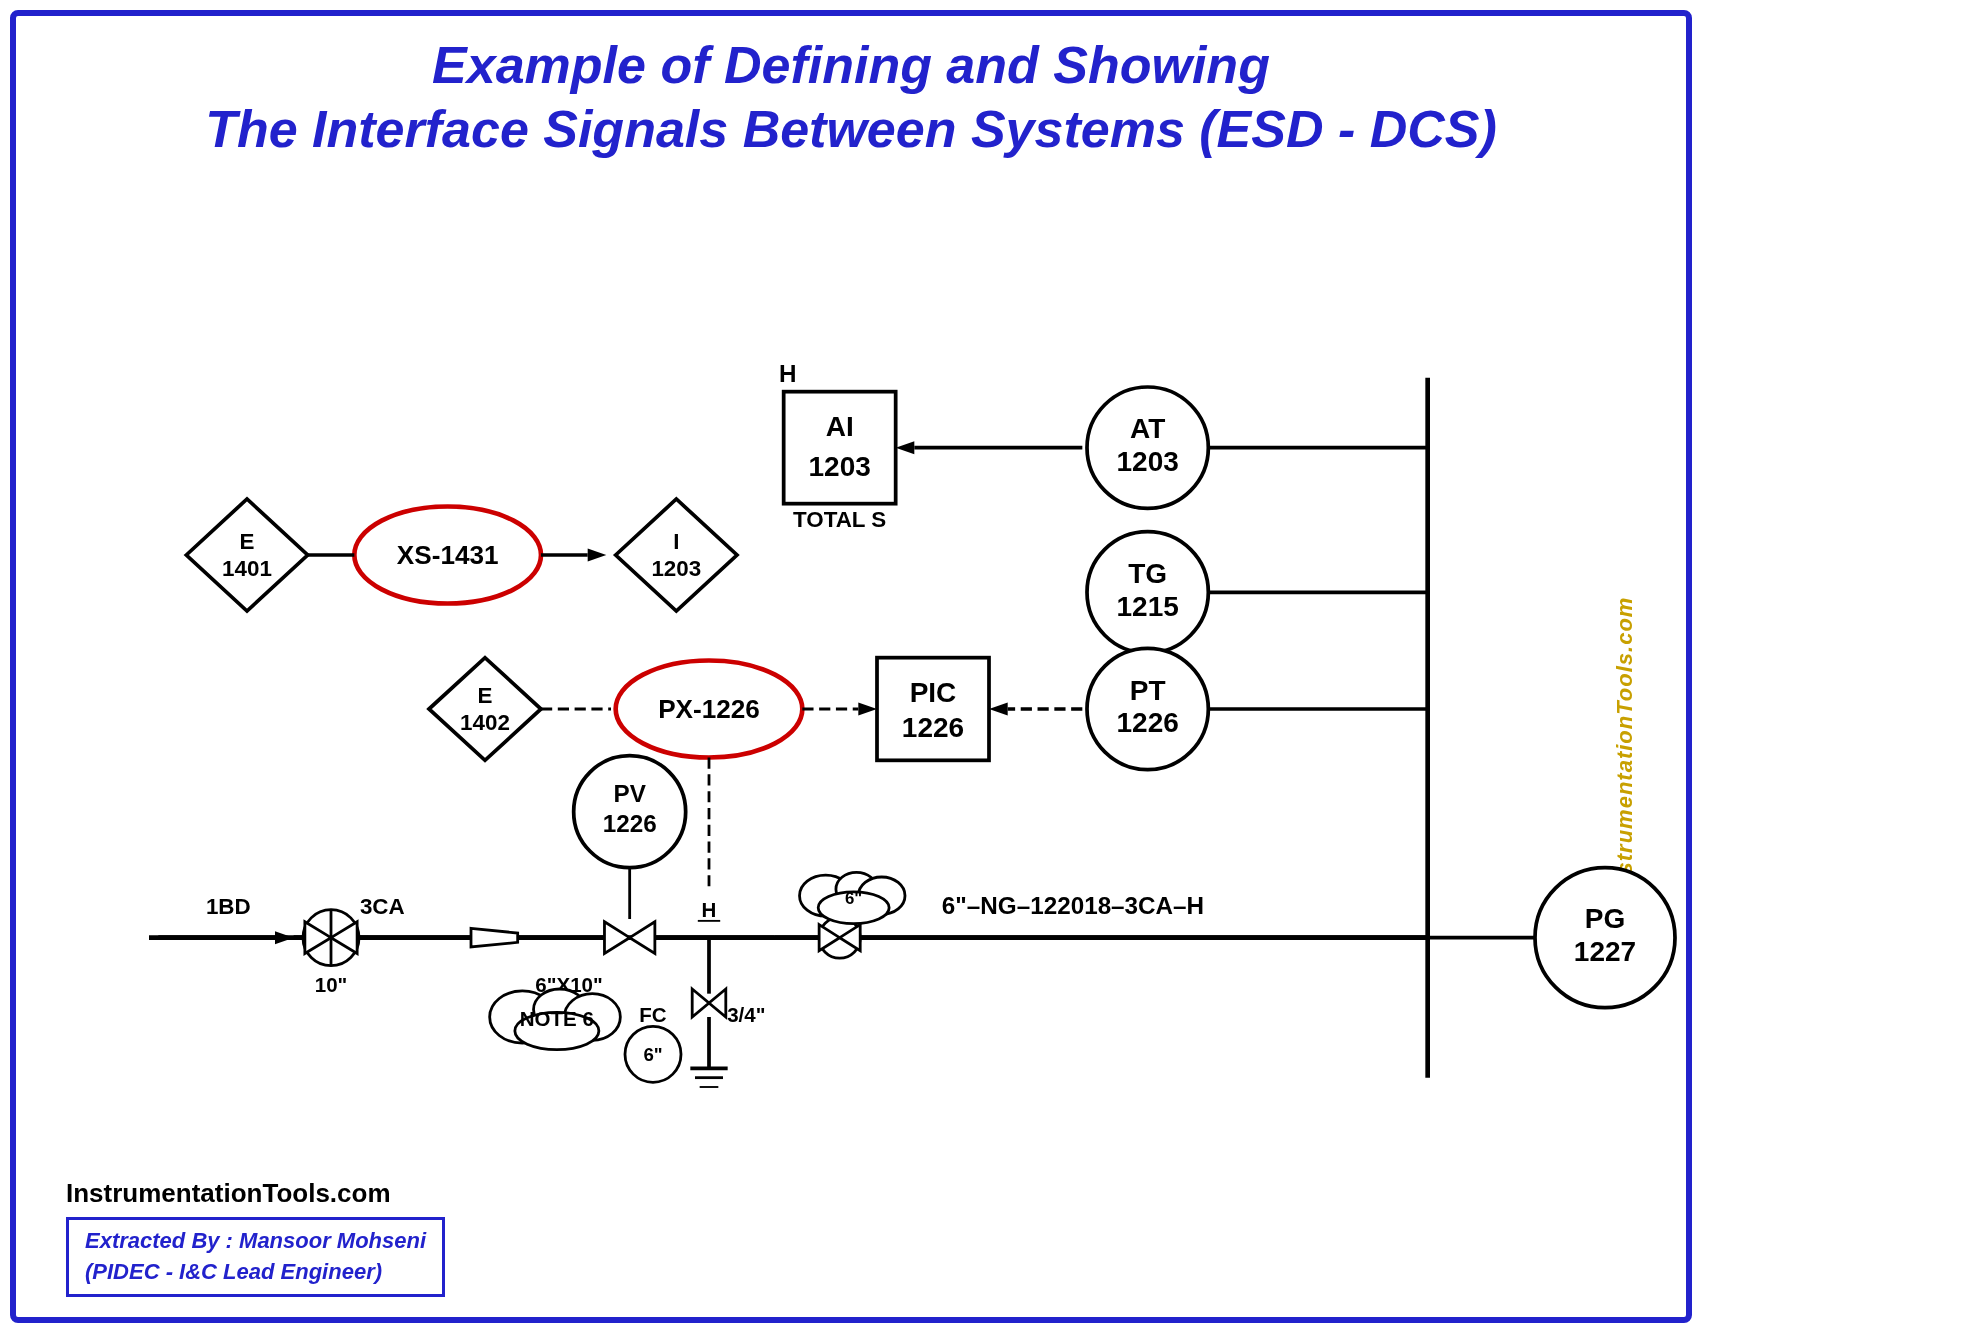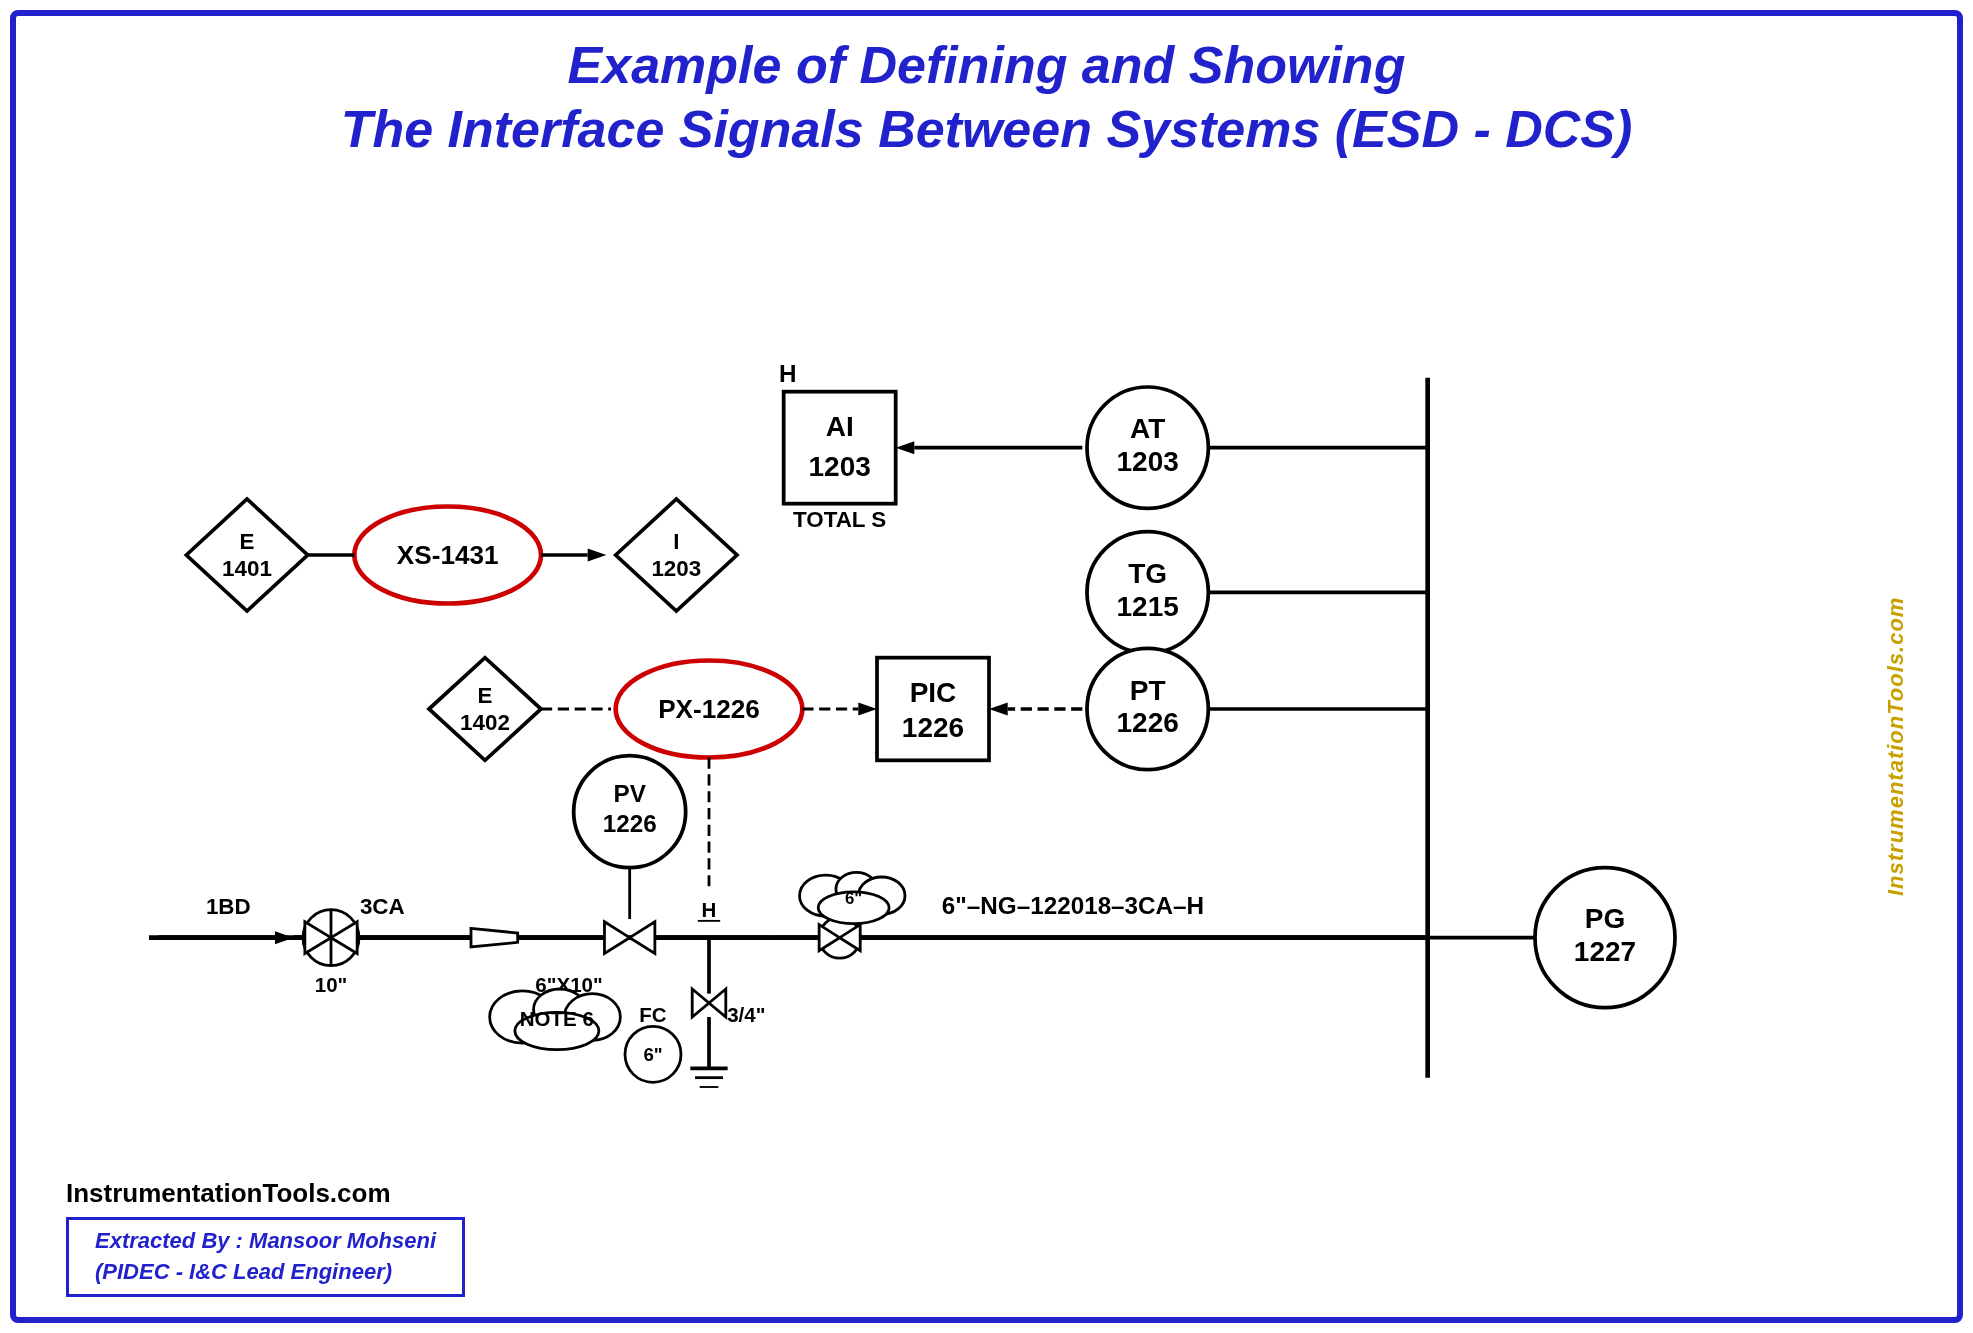--- a/index.html
+++ b/index.html
@@ -4,21 +4,21 @@
   <style>
     * { box-sizing: border-box; margin: 0; padding: 0; }
     body {
       width: 1973px;
       height: 1333px;
       background: #fff;
       font-family: Arial, sans-serif;
       overflow: hidden;
     }
     .outer-border {
-      width: 1953px;
+      width: 1682px;
       height: 1313px;
       margin: 10px;
       border: 6px solid #2222cc;
       border-radius: 8px;
       background: #fff;
       position: relative;
     }
     .title-area {
       text-align: center;
       padding-top: 18px;
@@ -66,21 +66,21 @@
       left: 50px;
     }
     .footer-site {
       font-size: 26px;
       font-weight: bold;
       color: #000;
     }
     .footer-box {
       margin-top: 8px;
       border: 3px solid #2222cc;
-      padding: 6px 26px;
+      padding: 6px 16px;
       display: inline-block;
     }
     .footer-box-text {
       font-size: 22px;
       font-weight: bold;
       font-style: italic;
       color: #2222cc;
       line-height: 1.4;
     }
   </style>

